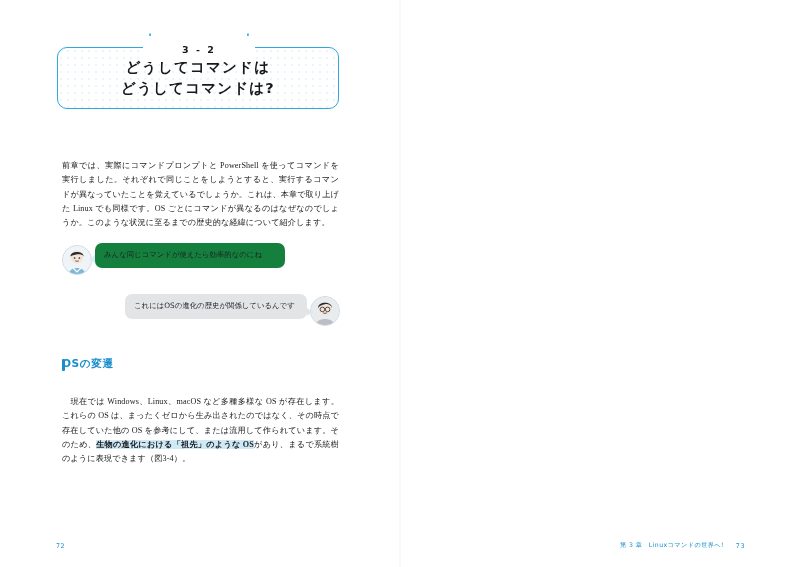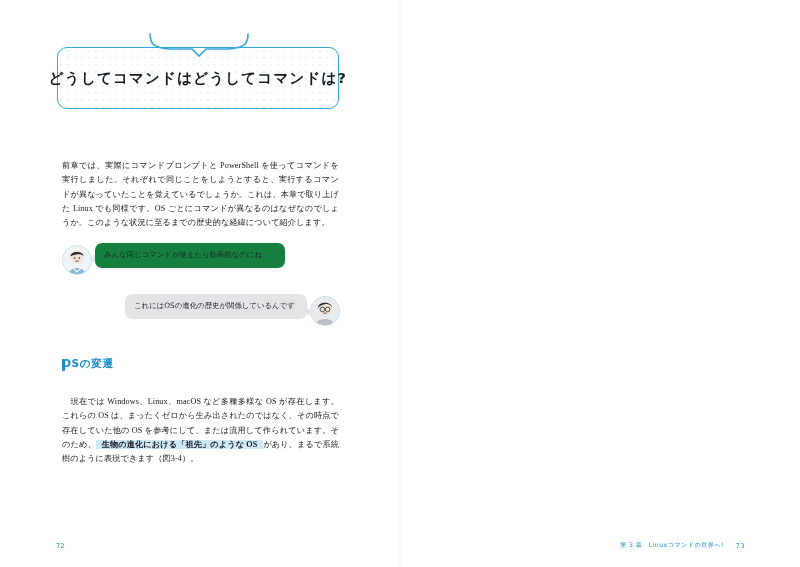--- a/index.html
+++ b/index.html
@@ -24,21 +24,21 @@
     position:absolute;left:57px;top:47px;width:282px;height:62px;
     border-top:1.6px solid #2fa8e0;
     border-bottom:1.6px solid #2fa8e0;
     border-left:1.6px solid #2fa8e0;
     border-right:1.6px solid #2fa8e0;
     border-radius:10px;
     background:
       radial-gradient(circle at 3px 3px, #e8f6fc 1.1px, transparent 1.2px) 0 0/7px 7px,
       #ffffff;
     box-sizing:border-box;
-    display:flex;flex-direction:row;align-items:center;justify-content:center;
+    display:flex;flex-direction:column;align-items:center;justify-content:center;
   }
   .sec-title-line{
     font-family:"DejaVu Sans","Liberation Sans",sans-serif;
     font-weight:bold;font-size:14.5px;color:#15181c;letter-spacing:1.2px;
     line-height:21px;white-space:nowrap;
   }
   .sec-num-wrap{
     position:absolute;left:143px;top:36px;width:112px;height:26px;
     display:flex;align-items:center;justify-content:center;
     background:#ffffff;z-index:3;
@@ -54,21 +54,21 @@
   
   .body-p{
     position:absolute;
     font-size:8.15px;line-height:14.2px;color:#16191d;
     text-align:justify;letter-spacing:0.12px;
     font-family:"Liberation Serif","DejaVu Serif",serif;
   }
   .p-intro{left:62px;top:151px;width:277px;}
   .p-os{left:62px;top:387px;width:277px;}
 
-  .hl{background:#cfe9f6;padding:0 6px;font-weight:bold;}
+  .hl{background:#cfe9f6;padding:0 0;font-weight:bold;}
 
   
   .chat{position:absolute;}
   .chat-l{left:62px;top:243px;width:278px;}
   .chat-r{left:62px;top:294px;width:278px;}
 
   .avatar{
     width:28px;height:28px;border-radius:50%;
     background:#eef4f8;border:0.8px solid #cfd9e0;
     position:absolute;overflow:hidden;
@@ -120,20 +120,23 @@
   <div class="page page-left">
 
     <div class="sec-head">
       <div class="sec-title-line">どうしてコマンドは</div>
       <div class="sec-title-line">どうしてコマンドは?</div>
     </div>
 
     <svg class="brace" viewBox="0 0 106 28">
       <path d="M4 2 C4 12, 8 16, 24 17 L46 17 L53 24 L60 17 L82 17 C98 16, 102 12, 102 2" fill="none" stroke="#2fa8e0" stroke-width="1.6" stroke-linecap="round"></path>
     </svg>
+    <div class="sec-num-wrap">
+      <span class="sec-num">3 - 2</span>
+    </div>
 
     <p class="body-p p-intro">前章では、実際にコマンドプロンプトと PowerShell を使ってコマンドを実行しました。それぞれで同じことをしようとすると、実行するコマンドが異なっていたことを覚えているでしょうか。これは、本章で取り上げた Linux でも同様です。OS ごとにコマンドが異なるのはなぜなのでしょうか。このような状況に至るまでの歴史的な経緯について紹介します。</p>
 
     <div class="chat chat-l">
       <div class="avatar" style="left:0;top:2px;">
         <svg viewBox="0 0 28 28" width="28" height="28">
           <circle cx="14" cy="14" r="14" fill="#eef4f8"></circle>
           <path d="M6 28 C6 20, 22 20, 22 28 Z" fill="#7fb8d8"></path>
           <circle cx="14" cy="11" r="6.4" fill="#f4e3d7"></circle>
           <path d="M7.4 10.5 C7.4 4.5, 20.6 4.5, 20.6 10.5 C20 8.5, 16 7.6, 13 8.6 C11 9.3, 9 9.4, 7.4 10.5 Z" fill="#2b2b2f"></path>

